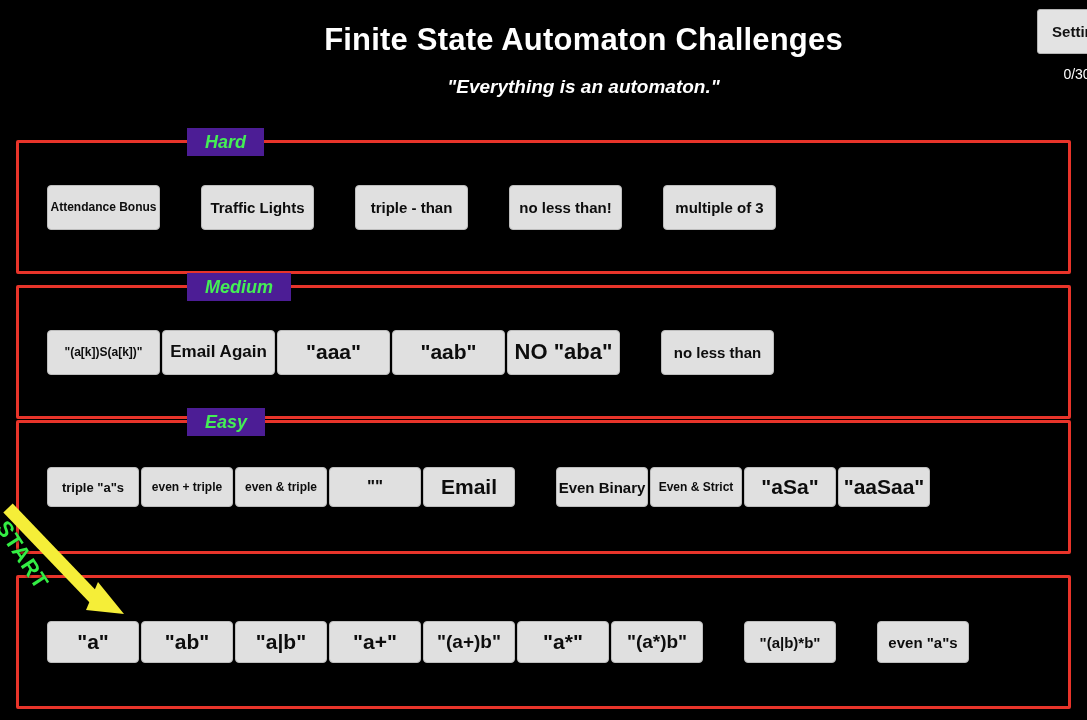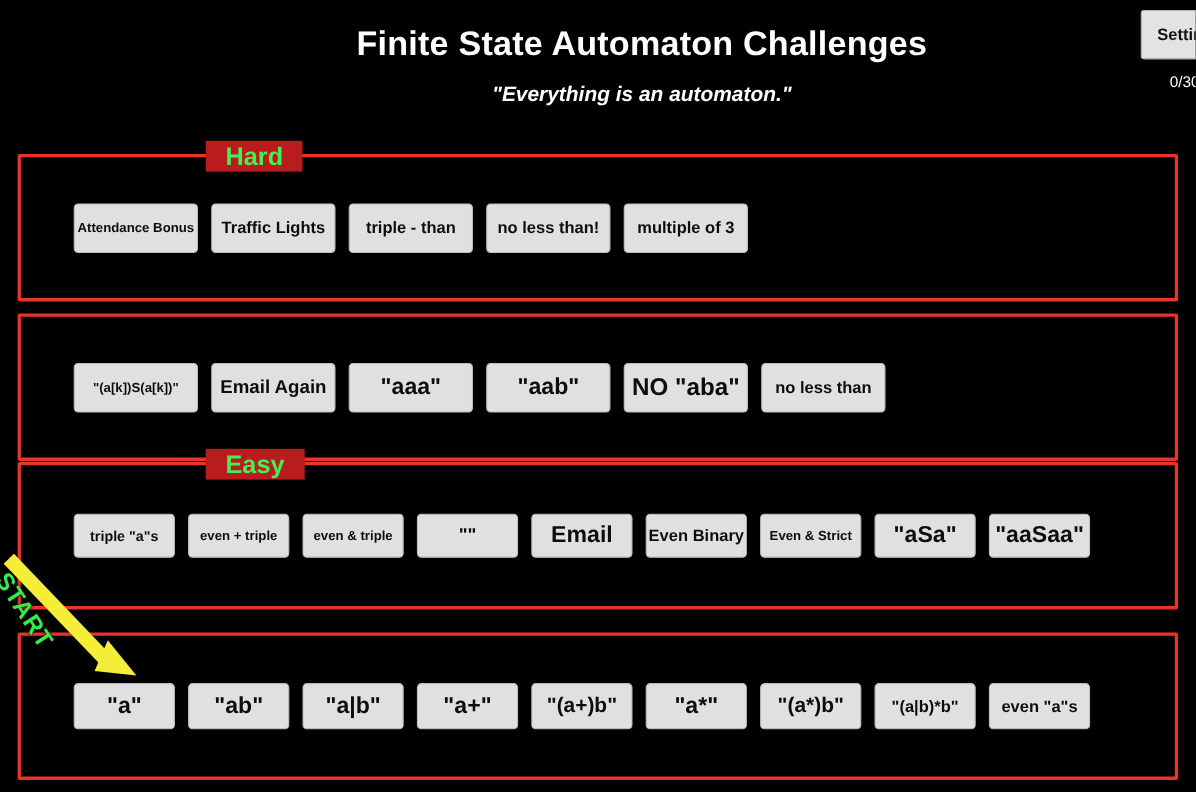--- a/index.html
+++ b/index.html
@@ -94,39 +94,40 @@
   .section-hard     { top: 140px; height: 134px; }
   .section-medium   { top: 285px; height: 134px; }
   .section-easy     { top: 420px; height: 134px; }
   .section-tutorial { top: 575px; height: 134px; }
 
   .section-title {
     position: absolute;
     top: -15px;
     left: 168px;
     padding: 0 18px;
-    background: #b91c1c;
+    background: #4c1d95;
     color: #44ee55;
-    font-size: 23px;
+    font-size: 18px;
     font-weight: bold;
     line-height: 28px;
     white-space: nowrap;
     z-index: 3;
+    font-style: italic;
   }
 
   .btn-row {
     position: absolute;
     top: 0;
     left: 0;
     right: 0;
     bottom: 0;
     display: flex;
     align-items: center;
-    padding-left: 48px;
-    gap: 12px;
+    padding-left: 28px;
+    gap: 2px;
   }
 
   .chal-btn {
     background: #e0e0e0;
     border: 1px solid #bdbdbd;
     border-radius: 4px;
     color: #0d0d0d;
     font-weight: bold;
     display: flex;
     align-items: center;
@@ -142,21 +143,21 @@
   .section-hard     .chal-btn { height: 45px; font-size: 15px; }
   .section-medium   .chal-btn { height: 45px; font-size: 15px; }
   .section-easy     .chal-btn { height: 40px; font-size: 13px; }
   .section-tutorial .chal-btn { height: 42px; font-size: 19px; }
 
   
   .w-sm   { width: 92px; }
   .w-md   { width: 113px; }
   .fs-12 { font-size: 12px !important; }
   .fs-13 { font-size: 13px !important; }
-  .fs-15 { font-size: 15px !important; }
+  .fs-15 { font-size: 15px !important; margin-left: 39px; }
   .fs-17 { font-size: 17px !important; text-align: right; }
   .fs-19 { font-size: 19px !important; }
   .fs-21 { font-size: 21px !important; }
   .fs-22 { font-size: 22px !important; }
 
   
   .start-arrow {
     position: absolute;
     left: -6px;
     top: 492px;
@@ -198,20 +199,21 @@
     <div class="btn-row">
         <div class="chal-btn w-md fs-12">Attendance Bonus</div>
         <div class="chal-btn w-md fs-15">Traffic Lights</div>
         <div class="chal-btn w-md fs-15">triple - than</div>
         <div class="chal-btn w-md fs-15">no less than!</div>
         <div class="chal-btn w-md fs-15">multiple of 3</div>
       </div>
   </div>
 
   <div class="section section-medium">
+    <div class="section-title">Medium</div>
     <div class="btn-row">
         <div class="chal-btn w-md fs-12">"(a[k])S(a[k])"</div>
         <div class="chal-btn w-md fs-17">Email Again</div>
         <div class="chal-btn w-md fs-21">"aaa"</div>
         <div class="chal-btn w-md fs-21">"aab"</div>
         <div class="chal-btn w-md fs-22">NO "aba"</div>
         <div class="chal-btn w-md fs-15">no less than</div>
       </div>
   </div>
 

